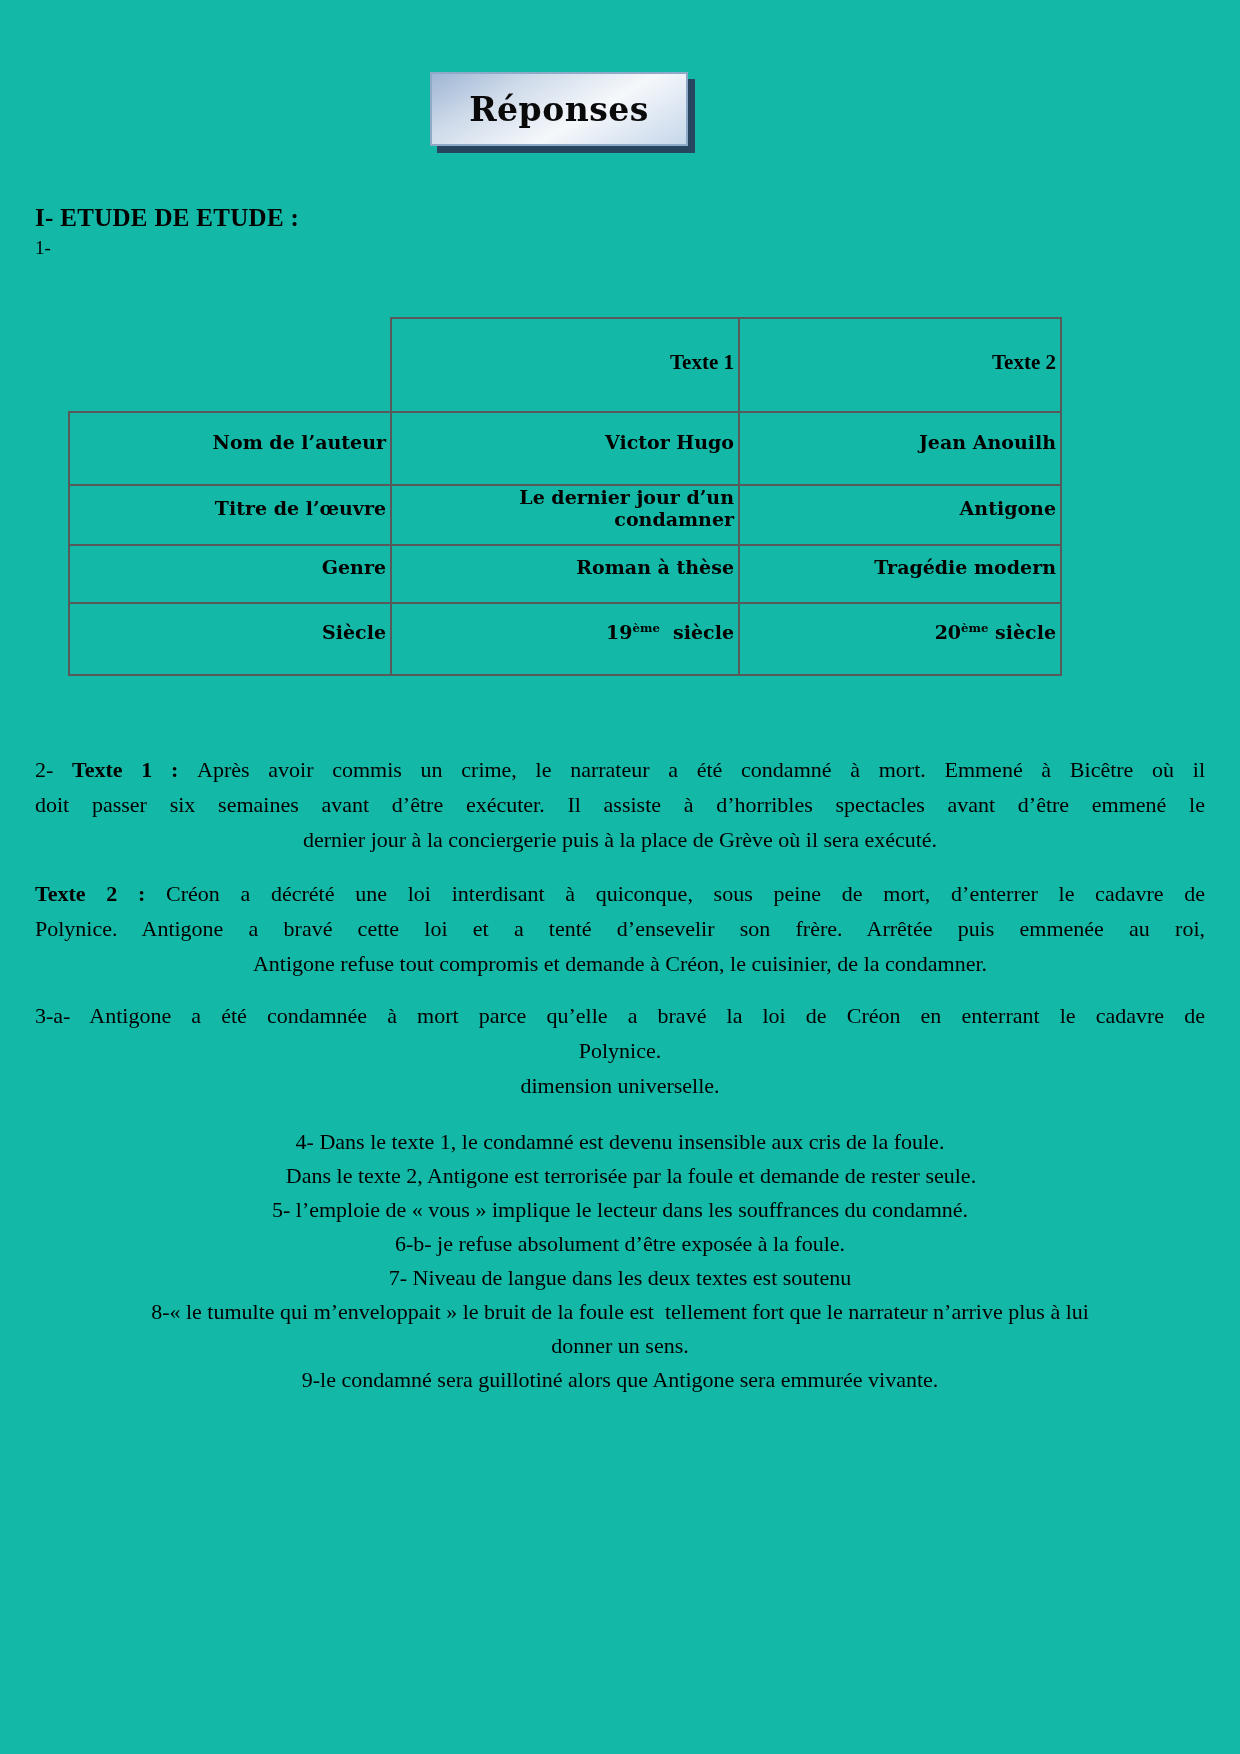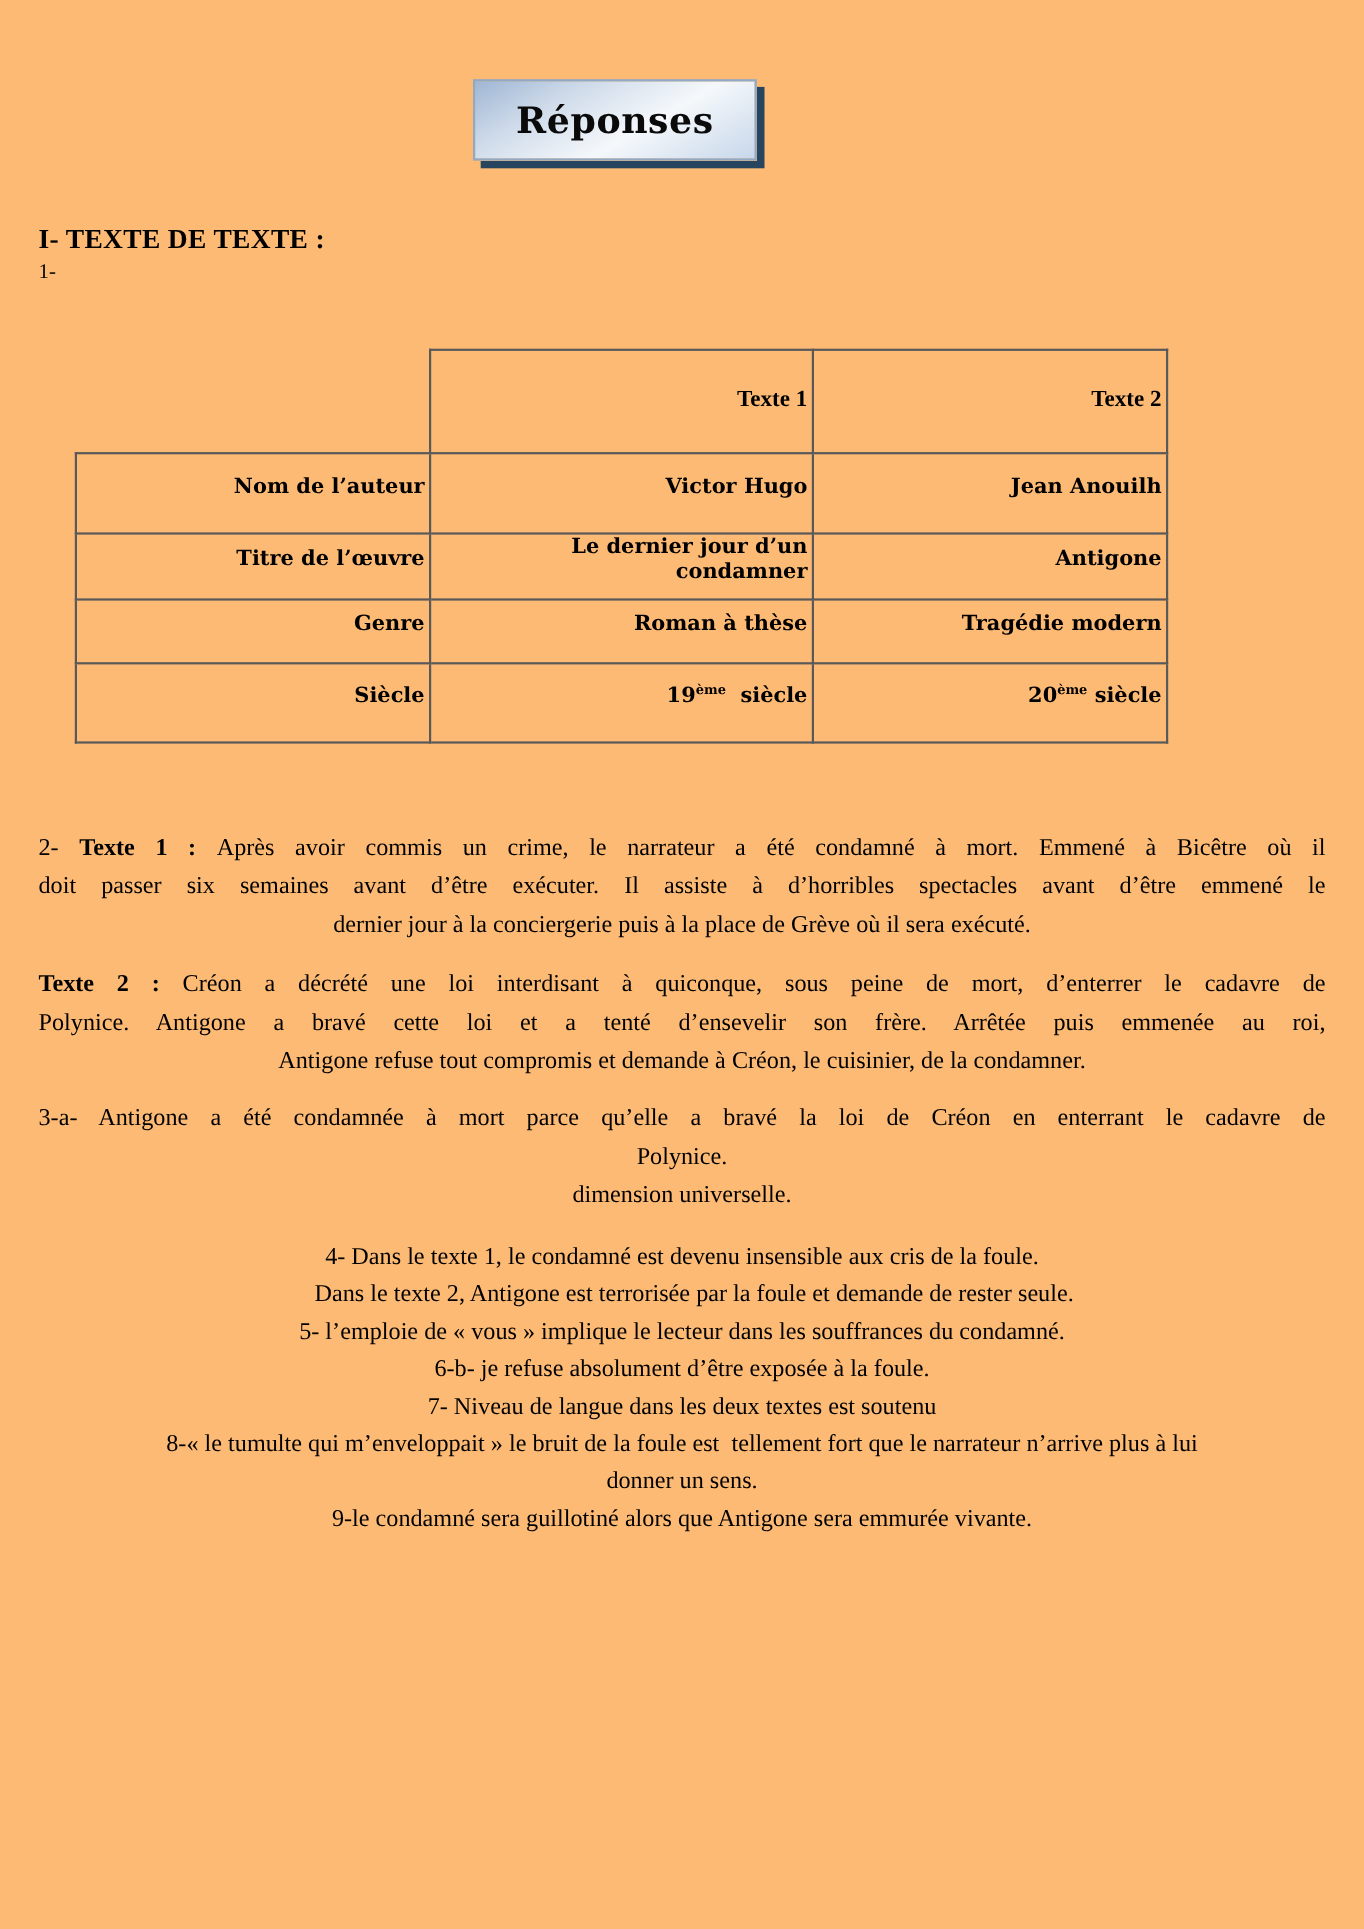--- a/index.html
+++ b/index.html
@@ -1,20 +1,20 @@
 <!DOCTYPE html>
 <html><head>
 <meta charset="utf-8">
 <style>
   html, body { margin: 0; padding: 0; background: #ffffff; }
   .page {
     position: relative;
     width: 1240px;
     height: 1754px;
-    background: #fdba74;
+    background: #14b8a6;
     color: #000000;
     font-family: "Liberation Serif", serif;
     overflow: hidden;
     box-sizing: border-box;
     padding: 0 35px;
   }
 
   
   .title-box {
     margin-top: 72px;
@@ -107,21 +107,21 @@
 </style>
 </head>
 <body>
 
 <div class="page">
 
   <div class="title-box">
     <span class="title-text">Réponses</span>
   </div>
 
-  <div class="section-heading">I- TEXTE DE TEXTE :</div>
+  <div class="section-heading">I- ETUDE DE ETUDE :</div>
   <div class="qnum">1-</div>
 
   <table class="cmp">
     <colgroup>
         <col class="c1">
         <col class="c2">
         <col class="c3">
       </colgroup>
     <tbody>
         <tr class="r-head">

